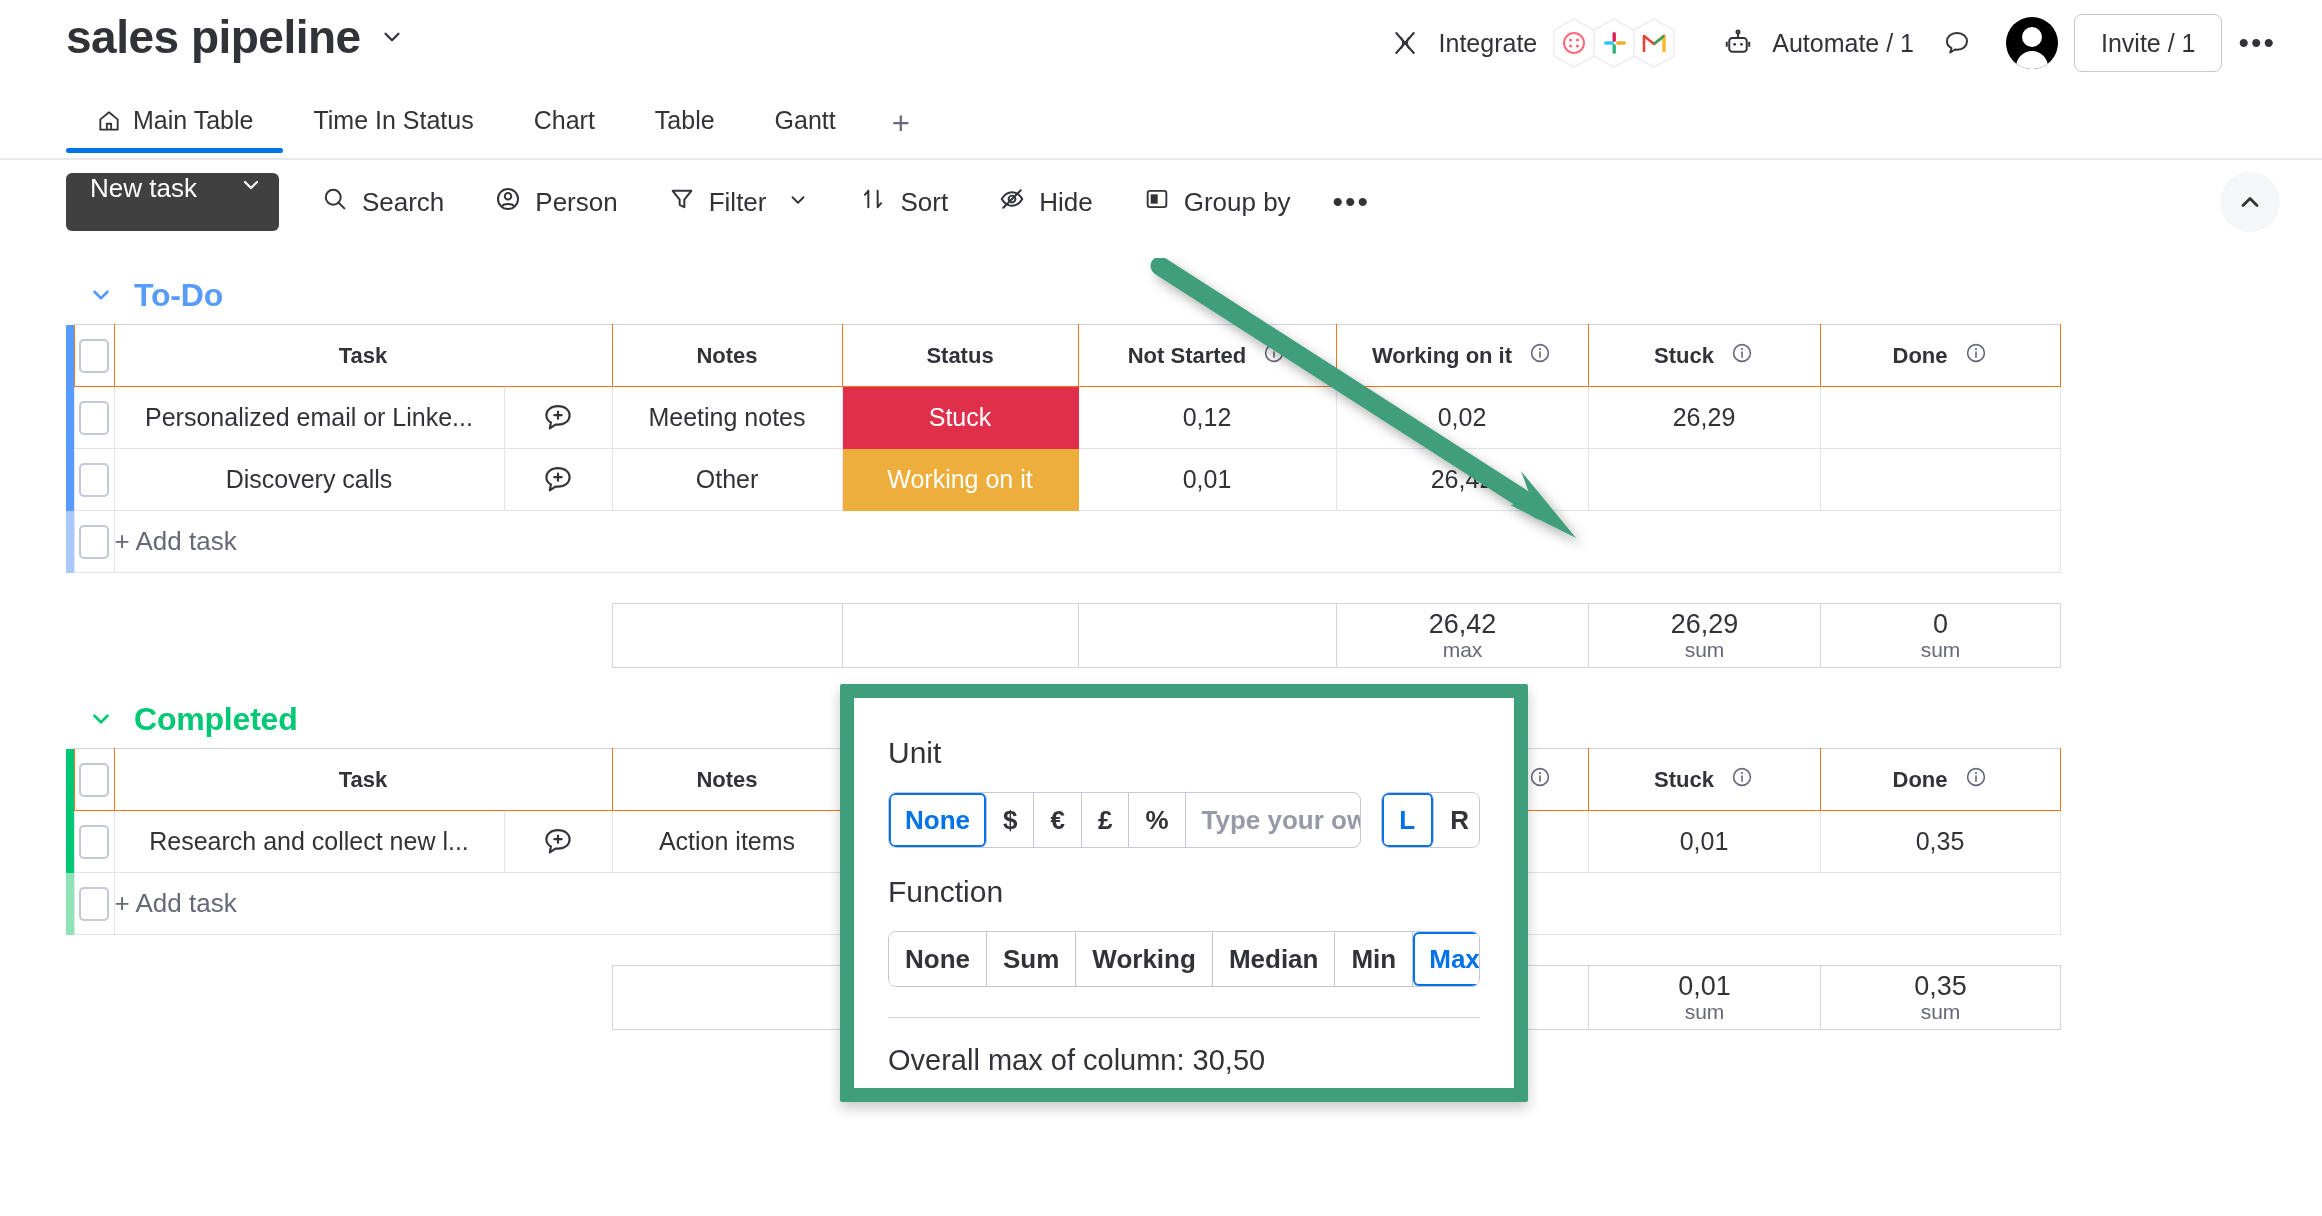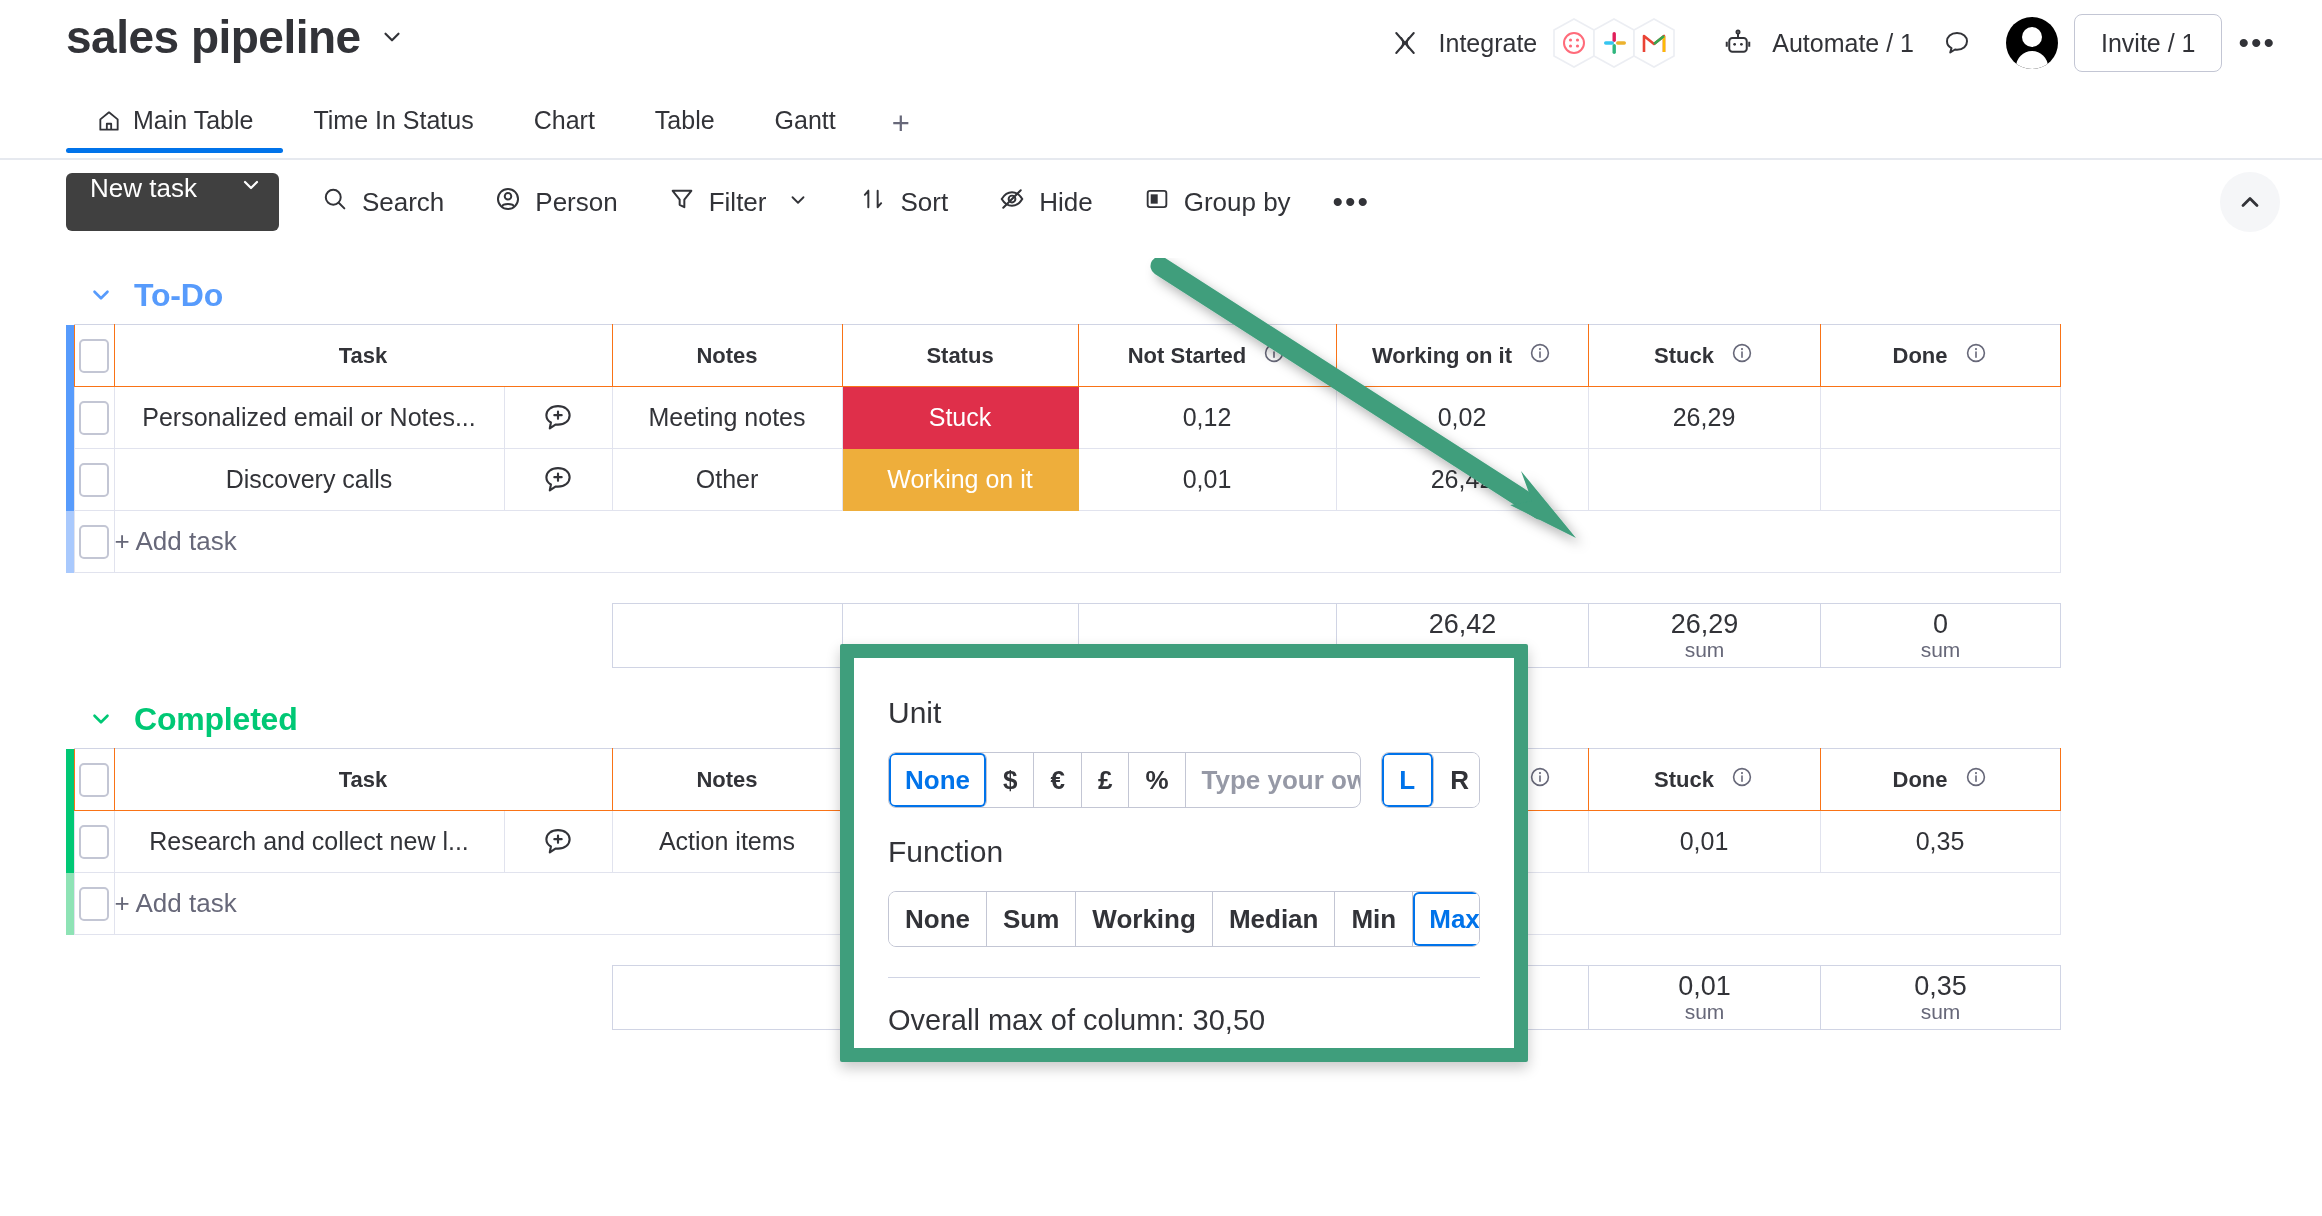--- a/index.html
+++ b/index.html
@@ -129,21 +129,21 @@
   .sum-spacer { height:30px; }
   .sumcell {
     height:64px; border:1px solid #d0d4e4; background:#fff; text-align:center; vertical-align:middle;
   }
   .sum-val { font-size:27px; color:#323338; line-height:1.05; }
   .sum-fn { font-size:21px; color:#676879; line-height:1.1; }
   .greenbar { width:160px; height:34px; background:#5bc98a; margin:0 auto; border-radius:2px; }
 
   
   .callout {
-    position:absolute; left:840px; top:644px; width:688px; height:418px;
+    position:absolute; left:840px; top:684px; width:688px; height:418px;
     background:#3f9e7c; padding:0; border-radius:2px;
     box-shadow:0 6px 14px rgba(0,0,0,0.22);
     z-index:40;
   }
   .callout-inner {
     position:absolute; left:14px; top:14px; right:14px; bottom:14px;
     background:#fff; overflow:hidden;
     padding:28px 34px 0 34px;
   }
   .pop-label { font-size:30px; color:#323338; margin:10px 0 22px 0; }
@@ -436,21 +436,21 @@
                       <circle cx="12" cy="8.1" r="1.05" fill="#676879" stroke="none"></circle>
                     </svg></span>
                 </div>
               </td>
             </tr>
             <tr>
               <td class="colorbar cb-todo"></td>
               <td class="cell">
                 <div class="chk"></div>
               </td>
-              <td class="cell"><span>Personalized email or Notes...</span></td>
+              <td class="cell"><span>Personalized email or Linke...</span></td>
               <td class="cell">
                 <div class="cmt-icon">
                   <svg width="34" height="34" viewBox="0 0 24 24" fill="none" stroke="#323338" stroke-width="1.5" stroke-linejoin="round">
                     <path d="M12 3.6 C7.2 3.6 3.8 6.4 3.8 10 C3.8 12.2 5 14 7 15.2 L6.2 19.4 L10.2 16.6 C10.8 16.7 11.4 16.7 12 16.7 C16.8 16.7 20.2 13.9 20.2 10 C20.2 6.4 16.8 3.6 12 3.6 Z"></path>
                     <path d="M12 7.4 V12.6 M9.4 10 H14.6" stroke-linecap="round"></path>
                   </svg>
                 </div>
               </td>
               <td class="cell"><span>Meeting notes</span></td>
               <td class="cell status-stuck"><span>Stuck</span></td>

